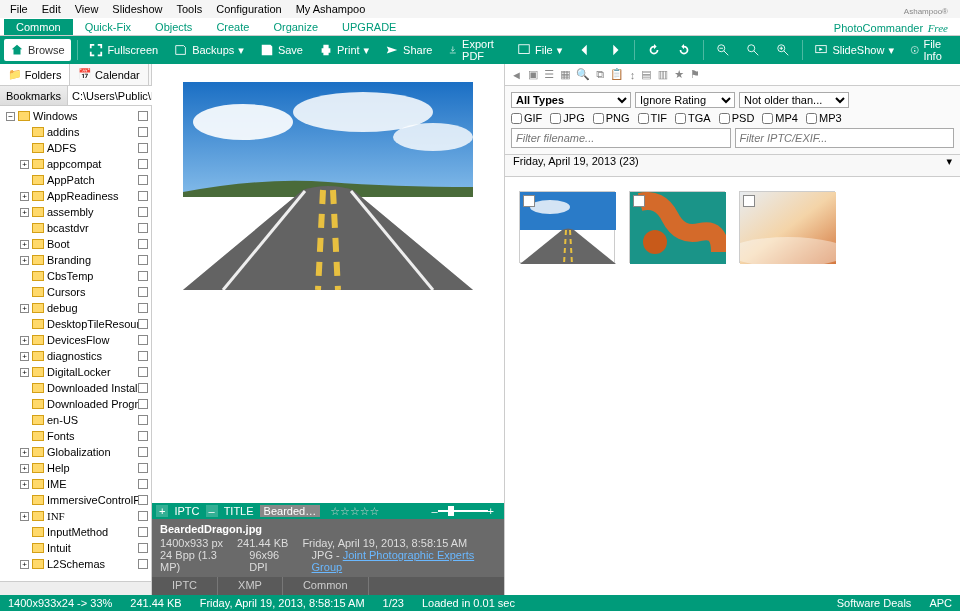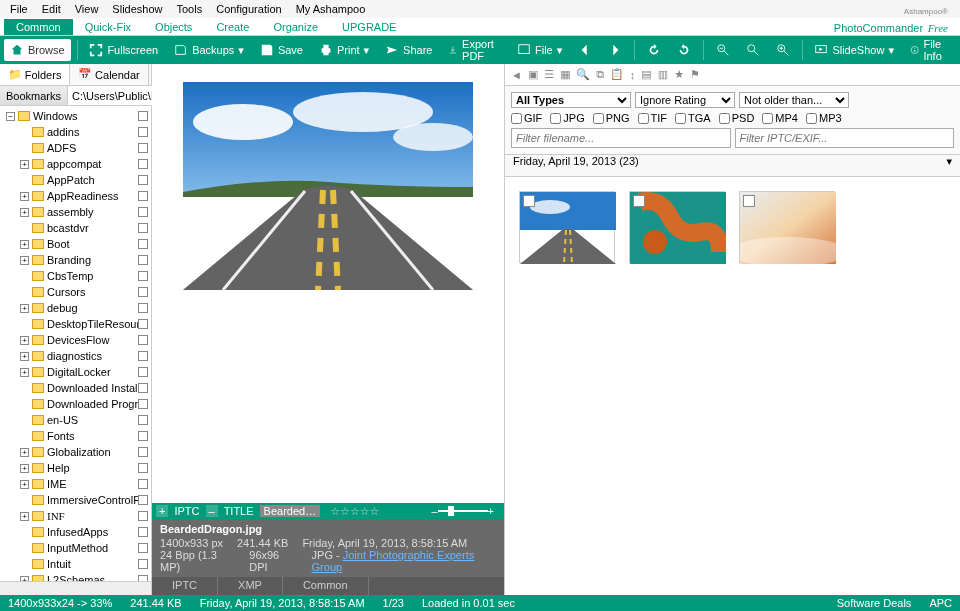--- a/index.html
+++ b/index.html
@@ -385,27 +385,20 @@
           <span class="ind" style="width: 14px;"></span>
           <span class="tog">+</span>
           <span class="fico"></span>
           <span style="overflow: hidden; white-space: nowrap; flex: 1 1 0%; font-family: Liberation Serif, serif;">INF</span>
           <span class="ck"></span>
         </div>
         <div class="row">
           <span class="ind" style="width: 14px;"></span>
           <span style="width: 12px; display: inline-block;"></span>
           <span class="fico"></span>
-          <span style="overflow: hidden; white-space: nowrap; flex: 1 1 0%;">InfusedApps</span>
-          <span class="ck"></span>
-        </div>
-        <div class="row">
-          <span class="ind" style="width: 14px;"></span>
-          <span style="width: 12px; display: inline-block;"></span>
-          <span class="fico"></span>
           <span style="overflow: hidden; white-space: nowrap; flex: 1 1 0%;">InputMethod</span>
           <span class="ck"></span>
         </div>
         <div class="row">
           <span class="ind" style="width: 14px;"></span>
           <span style="width: 12px; display: inline-block;"></span>
           <span class="fico"></span>
           <span style="overflow: hidden; white-space: nowrap; flex: 1 1 0%;">Intuit</span>
           <span class="ck"></span>
         </div>

